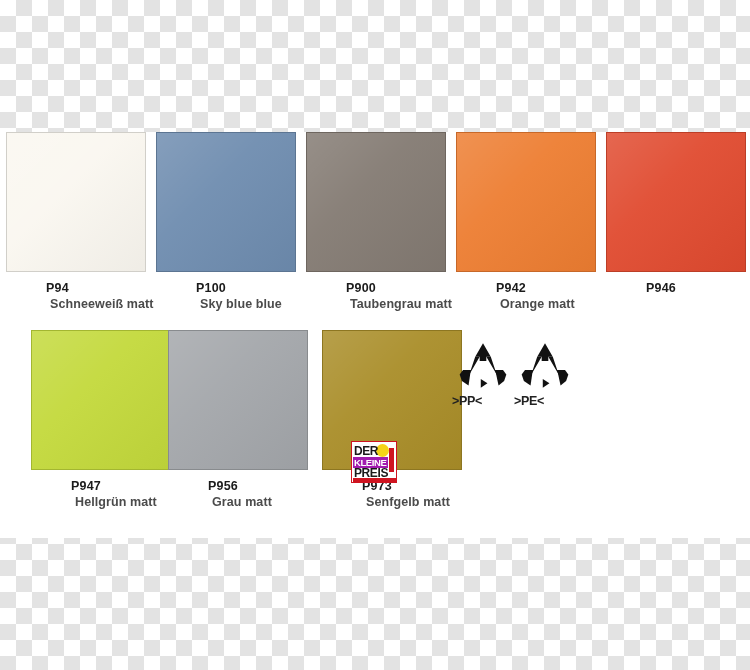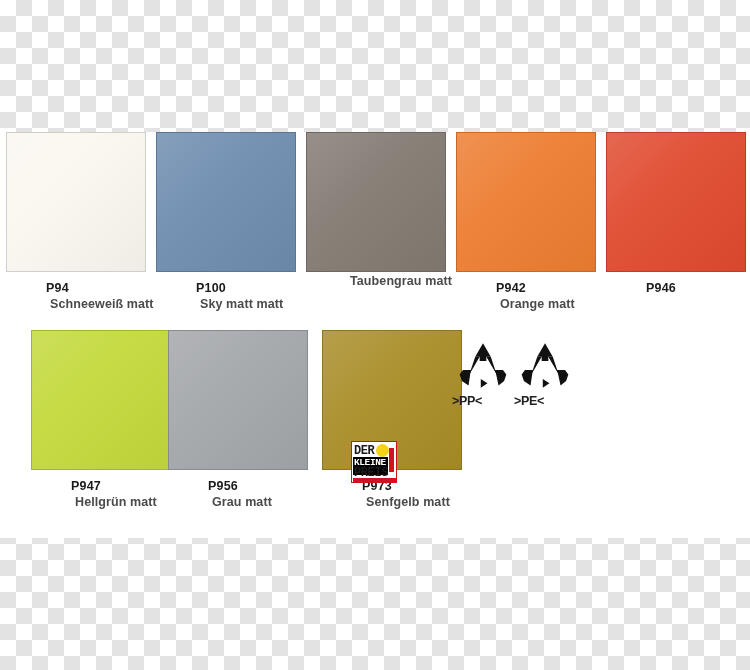--- a/index.html
+++ b/index.html
@@ -132,34 +132,33 @@
     box-sizing: border-box;
     overflow: hidden;
     font-family: "Liberation Sans", sans-serif;
   }
   .wm-line {
     position: absolute;
     left: 2px;
     font-weight: bold;
     line-height: 1;
     letter-spacing: -0.4px;
-    font-family: Liberation Mono, monospace;
   }
   #wm-der {
     top: 3px;
     font-size: 12px;
     color: #1a1a1a;
   }
   #wm-kleine {
     top: 15px;
     left: 1px;
     font-size: 9.5px;
     color: #ffffff;
-    background: #000000;
-    padding: 1px 2px 7px 1px;
+    background: #a21caf;
+    padding: 1px 2px 0 1px;
   }
   #wm-preis {
     top: 25px;
     font-size: 12px;
     color: #1a1a1a;
   }
   #wm-strip {
     position: absolute;
     left: 1px;
     top: 36px;
@@ -200,27 +199,28 @@
       </div>
       <div class="code">P94</div>
       <div class="name">Schneeweiß matt</div>
     </div>
 
     <div class="cell" style="left:156px;">
       <div class="swatch" style="background:#6E8CAF;">
         <span class="sheen"></span>
       </div>
       <div class="code">P100</div>
-      <div class="name">Sky matt matt</div>
+      <div class="name">Sky blue blue</div>
     </div>
 
     <div class="cell" style="left:306px;">
       <div class="swatch" style="background:#837A72;">
         <span class="sheen"></span>
       </div>
+      <div class="code">P900</div>
       <div class="name">Taubengrau matt</div>
     </div>
 
     <div class="cell" style="left:456px;">
       <div class="swatch" style="background:#ED7D31;">
         <span class="sheen"></span>
       </div>
       <div class="code">P942</div>
       <div class="name">Orange matt</div>
     </div>

